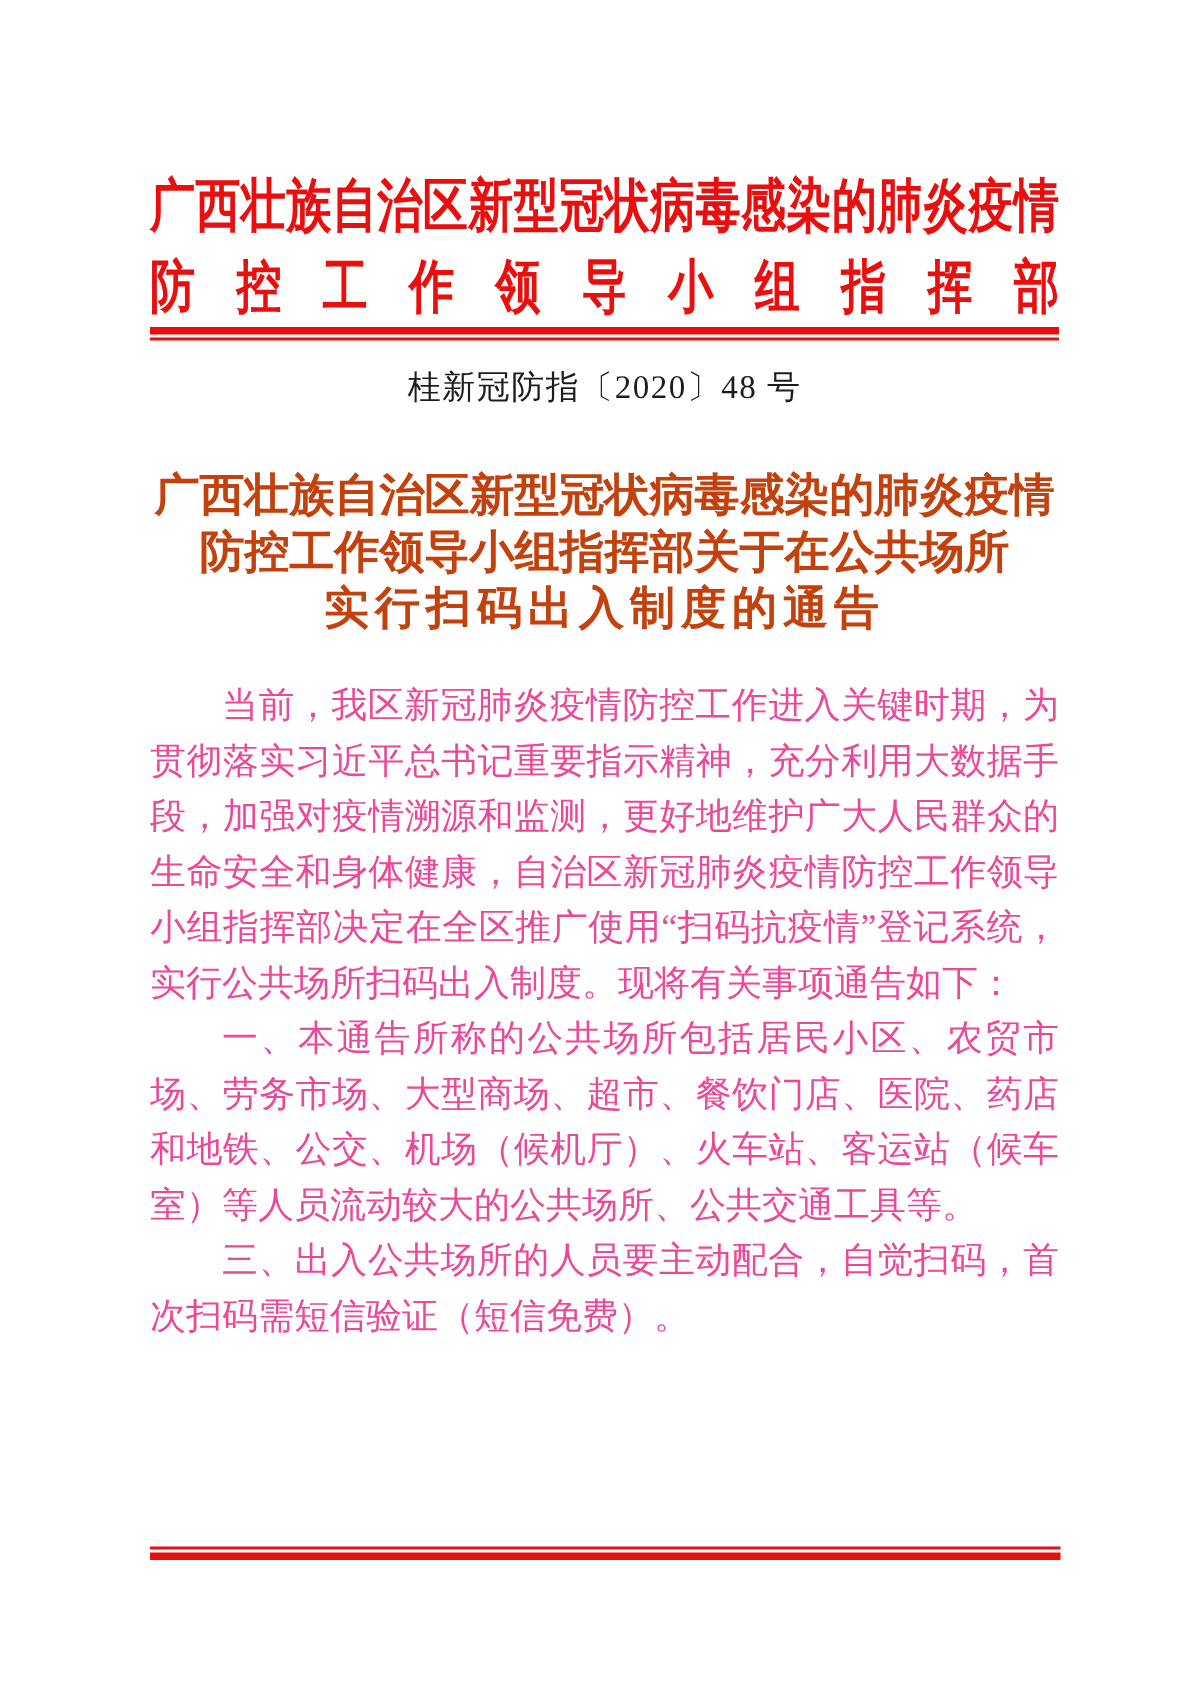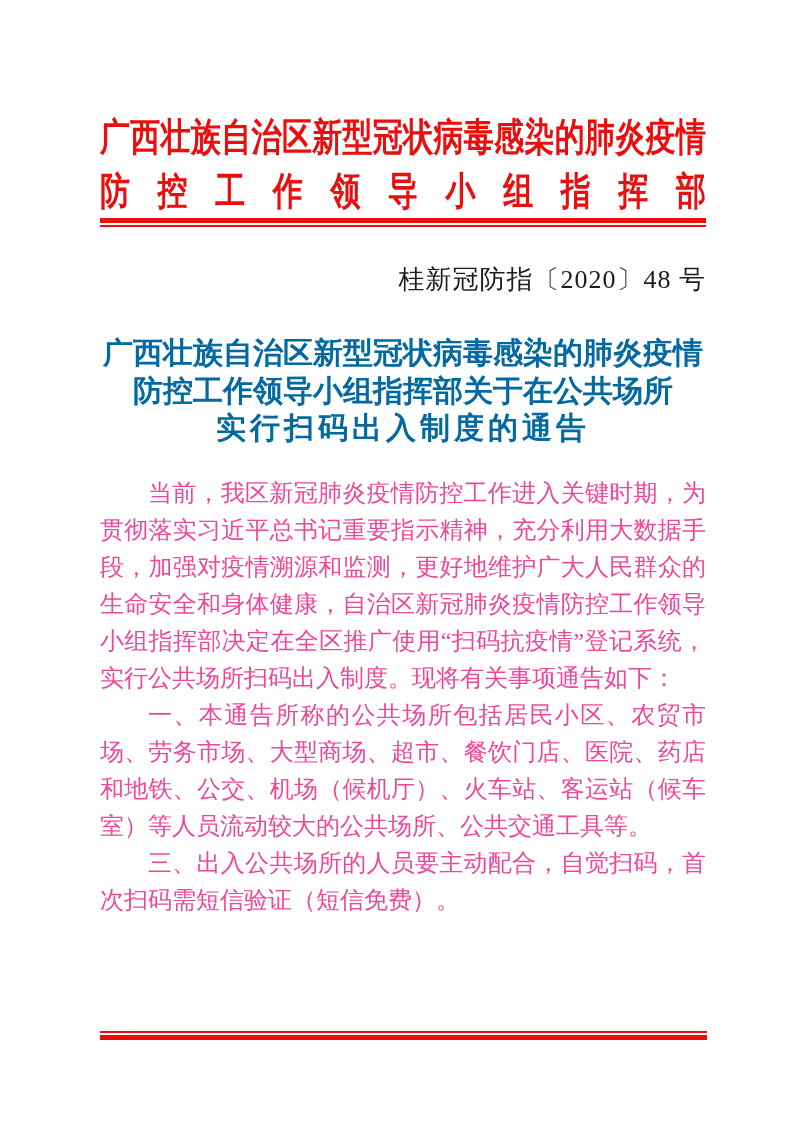--- a/index.html
+++ b/index.html
@@ -43,35 +43,35 @@
   .sep-bottom {
     position: absolute;
     left: 100px;
     top: 1031px;
     width: 607px;
   }
   .sep-bottom .thin  { height: 2px; background: var(--accent-red, #e90f0f); }
   .sep-bottom .thick { height: 5px; margin-top: 2px; background: var(--accent-red, #e90f0f); }
   
   .doc-number {
-    margin-top: 40px;
-    text-align: right;
-    font-size: 26px;
+    margin-top: 18px;
+    text-align: center;
+    font-size: 22px;
     line-height: 26px;
     letter-spacing: 1px;
     color: #1c1c1c;
   }
   
   .doc-title {
     margin: 41px 0 0 0;
     text-align: center;
     font-size: 30px;
     font-weight: bold;
     line-height: 37.5px;
-    color: #0369a1;
+    color: #c2410c;
   }
   .doc-title .t-line3 { letter-spacing: 4px; }
   
   .doc-body {
     margin-top: 28px;
     font-size: 24px;
     line-height: 37px;
     text-align: justify;
     color: #ec4899;
   }

